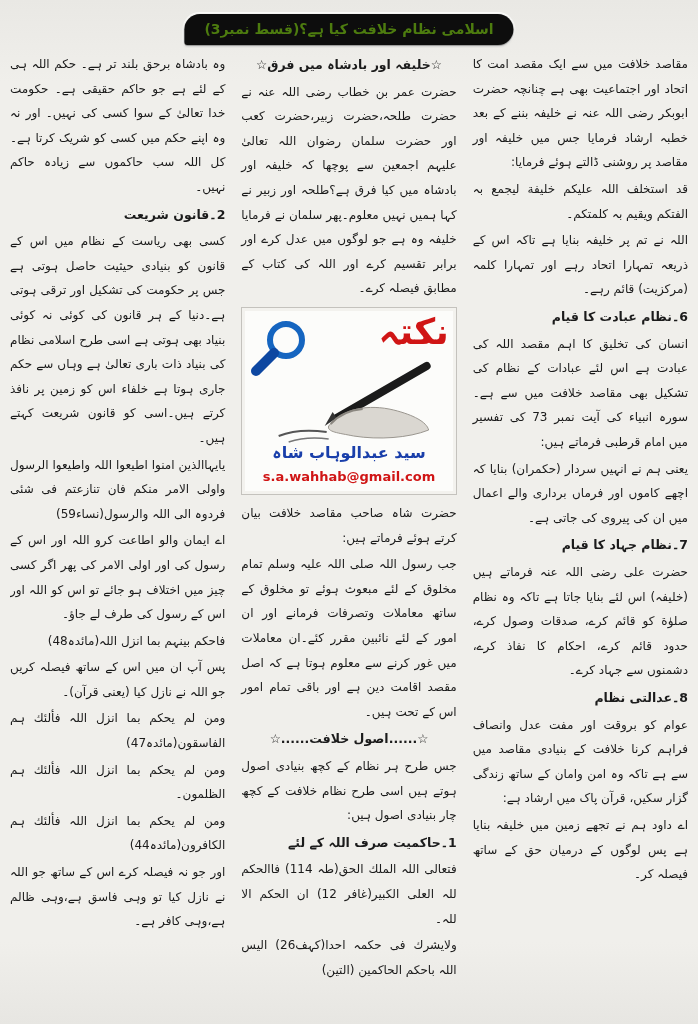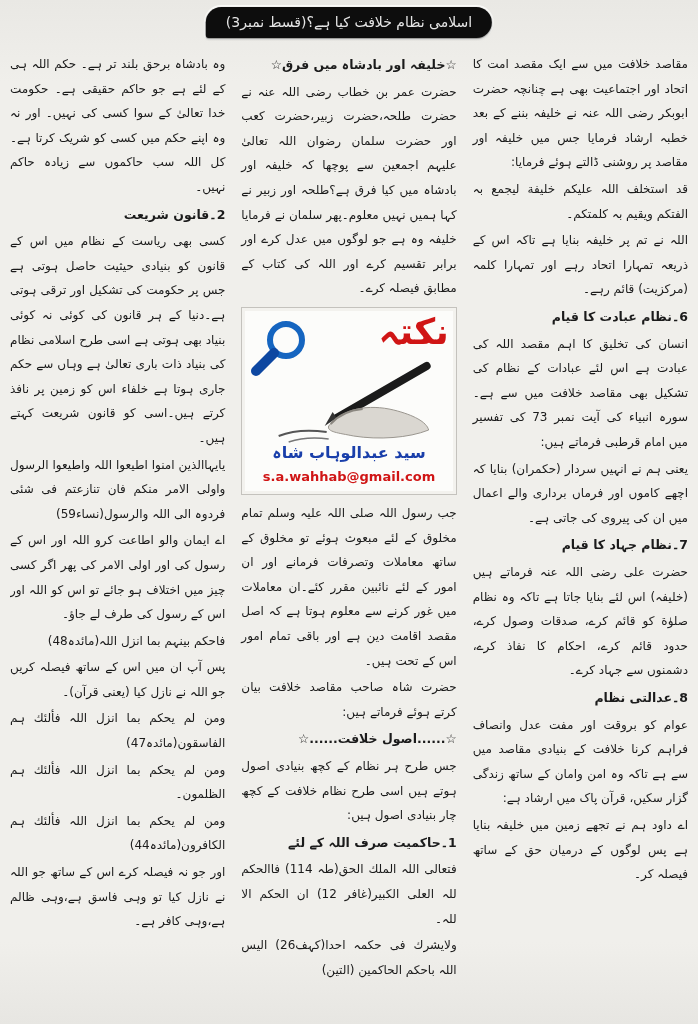--- a/index.html
+++ b/index.html
@@ -10,36 +10,36 @@
     overflow:hidden;
   }
   .page {
     position:relative;
     width:698px; height:1024px;
     background:#edecE8;
     background:linear-gradient(180deg,#e9e8e4 0%, #f0efeb 8%, #f0efeb 92%, #e7e6e2 100%);
     color:#1b1b1b;
   }
   .title-pill {
-    position:absolute; top:7px; left:50%; transform:translateX(-50%);
-    background:#0d0d0d; color:#e5e5e5;
+    position:absolute; top:14px; left:50%; transform:translateX(-50%);
+    background:#0d0d0d; color:#4d7c0f;
     border-radius:16px 16px 16px 3px;
     padding:7px 20px 8px 20px;
-    font-size:14px; font-weight:normal; white-space:nowrap;
+    font-size:14px; font-weight:bold; white-space:nowrap;
     box-shadow:0 1px 2px rgba(0,0,0,.5), 0 0 0 2px #fafaf8;
   }
   .columns {
     position:absolute; top:52px; right:10px; left:10px; bottom:4px;
     display:flex; gap:16px; direction:rtl;
     overflow:hidden;
   }
   .col { flex:1 1 0; font-size:12px; line-height:2.05; text-align:justify; }
   .para { margin-bottom:2px; }
   .head { font-weight:bold; font-size:12.5px; }
-  .head-center { font-weight:bold; font-size:12.5px; }
+  .head-center { font-weight:bold; font-size:12.5px; text-align:center; }
   .quote { font-size:12px; }
   
   .logo {
     position:relative;
     margin:6px 0;
     height:188px;
     background:#fcfcfa;
     border:1px solid #c4c2bd;
     box-shadow:0 0 0 3px #f3f2ee inset;
     overflow:hidden;
@@ -99,22 +99,22 @@
           <polygon points="78,58 66,66 74,52" fill="#333"></polygon>
           <path d="M70,66 C85,48 110,44 135,50 C155,55 168,62 170,70 C150,78 120,80 95,76 C80,73 68,72 70,66 Z" fill="#dad7d1" stroke="#9a968f" stroke-width="1"></path>
           <path d="M72,64 C80,55 92,50 104,49" fill="none" stroke="#8b8780" stroke-width="2"></path>
           <path d="M20,76 q20,-8 48,-4" fill="none" stroke="#555" stroke-width="2"></path>
           <path d="M30,82 q18,-6 40,-3" fill="none" stroke="#777" stroke-width="1.5"></path>
         </svg>
         <div class="logo-author">سید عبدالوہاب شاہ</div>
         <div class="logo-email">s.a.wahhab@gmail.com</div>
       </div>
 
+      <div class="para">حضرت شاہ صاحب مقاصد خلافت بیان کرتے ہوئے فرماتے ہیں:</div>
       <div class="para">جب رسول اللہ صلی اللہ علیہ وسلم تمام مخلوق کے لئے مبعوث ہوئے تو مخلوق کے ساتھ معاملات وتصرفات فرمانے اور ان امور کے لئے نائبین مقرر کئے۔ان معاملات میں غور کرنے سے معلوم ہوتا ہے کہ اصل مقصد اقامت دین ہے اور باقی تمام امور اس کے تحت ہیں۔</div>
-      <div class="para">حضرت شاہ صاحب مقاصد خلافت بیان کرتے ہوئے فرماتے ہیں:</div>
       <div class="head-center para">☆......اصول خلافت......☆</div>
       <div class="para">جس طرح ہر نظام کے کچھ بنیادی اصول ہوتے ہیں اسی طرح نظام خلافت کے کچھ چار بنیادی اصول ہیں:</div>
       <div class="head para">1۔حاکمیت صرف اللہ کے لئے</div>
       <div class="quote para">فتعالی اللہ الملك الحق(طہ 114) فاالحکم للہ العلی الکبیر(غافر 12) ان الحکم الا للہ۔</div>
       <div class="quote para">ولایشرك فی حکمہ احدا(کہف26) الیس اللہ باحکم الحاکمین (التین)</div>
     </div>
 
     <div class="col">
       <div class="para">وہ بادشاہ برحق بلند تر ہے۔ حکم اللہ ہی کے لئے ہے جو حاکم حقیقی ہے۔ حکومت خدا تعالیٰ کے سوا کسی کی نہیں۔ اور نہ وہ اپنے حکم میں کسی کو شریک کرتا ہے۔ کل اللہ سب حاکموں سے زیادہ حاکم نہیں۔</div>
       <div class="head para">2۔قانون شریعت</div>

